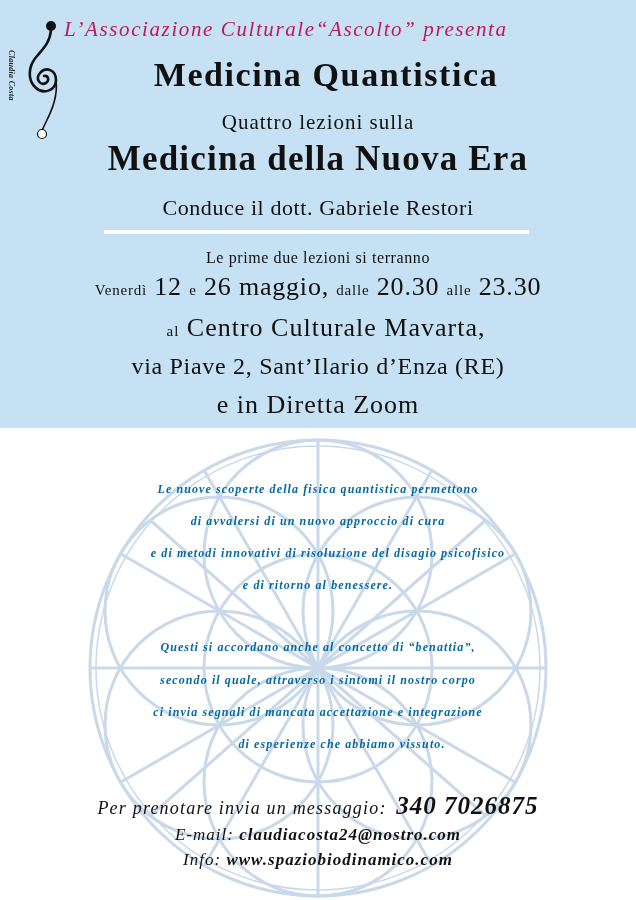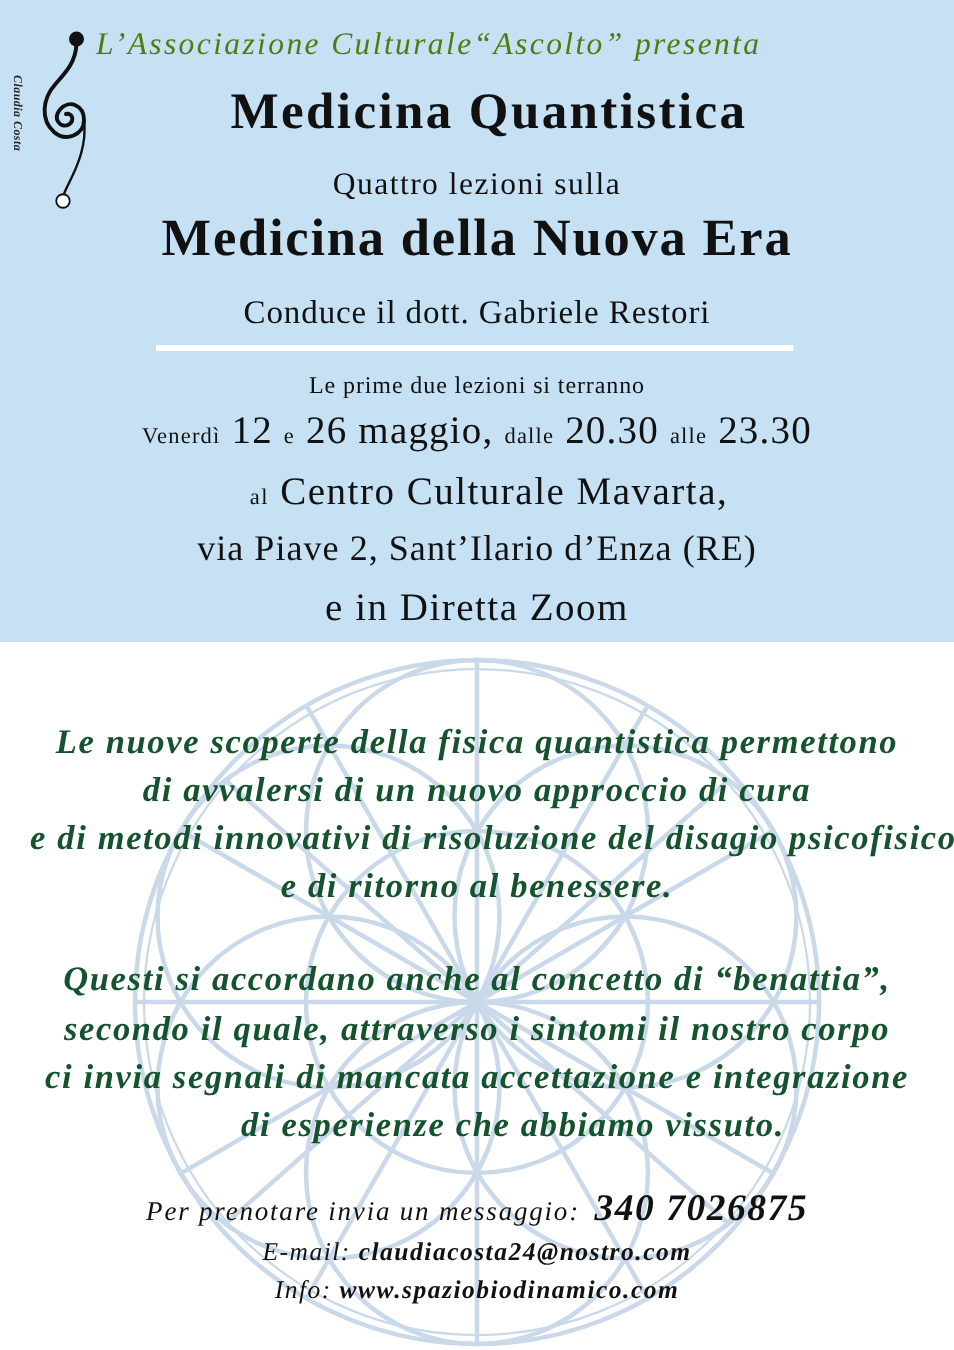--- a/index.html
+++ b/index.html
@@ -20,39 +20,39 @@
 
     .vertical-credit {
       position: absolute; left: 2px; top: 50px; width: 14px; height: 70px;
       font-size: 8px; font-weight: bold; font-style: italic; color: #222;
       writing-mode: vertical-rl; text-orientation: mixed; letter-spacing: 0.3px;
     }
     .logo { position: absolute; left: 24px; top: 18px; width: 40px; height: 122px; }
 
     .presenter {
       top: 17px; left: 64px; width: 560px; text-align: left;
-      font-style: italic; font-size: 21px; letter-spacing: 1.6px; color: #4d7c0f;
+      font-style: italic; font-size: 21px; letter-spacing: 1.6px; color: #be185d;
     }
     .title-1 { top: 56px; font-size: 34px; font-weight: bold; letter-spacing: 1.6px; left: 8px; }
     .subtitle { top: 110px; font-size: 21px; letter-spacing: 1px; left: 0px; }
     .title-2 { top: 139px; font-size: 35px; font-weight: bold; letter-spacing: 1.2px; left: 0px; }
     .conductor { top: 195px; font-size: 22px; letter-spacing: 0.6px; left: 0px; }
     .divider {
       position: absolute; left: 104px; top: 230px; width: 425px; height: 4px; background: #ffffff;
     }
     .intro { top: 249px; font-size: 16px; letter-spacing: 0.6px; }
     .dates { top: 272px; font-size: 26px; letter-spacing: 0.8px; }
     .dates .small { font-size: 15px; text-align: center; }
     .venue { top: 313px; font-size: 26px; letter-spacing: 1px; padding-left: 16px; }
     .venue .small { font-size: 15px; }
     .address { top: 353px; font-size: 24px; letter-spacing: 0.7px; }
     .zoom-line { top: 390px; font-size: 26px; letter-spacing: 1px; }
 
     .body-text {
-      font-style: italic; font-weight: bold; font-size: 23px; letter-spacing: 1.1px; color: #14532d;
+      font-style: italic; font-weight: bold; font-size: 12px; letter-spacing: 1.1px; color: #0369a1;
     }
     .p1-l1 { top: 482px; }
     .p1-l2 { top: 514px; }
     .p1-l3 { top: 546px; padding-left: 20px; }
     .p1-l4 { top: 578px; }
     .p2-l1 { top: 640px; }
     .p2-l2 { top: 673px; }
     .p2-l3 { top: 705px; }
     .p2-l4 { top: 737px; padding-left: 48px; }
 

